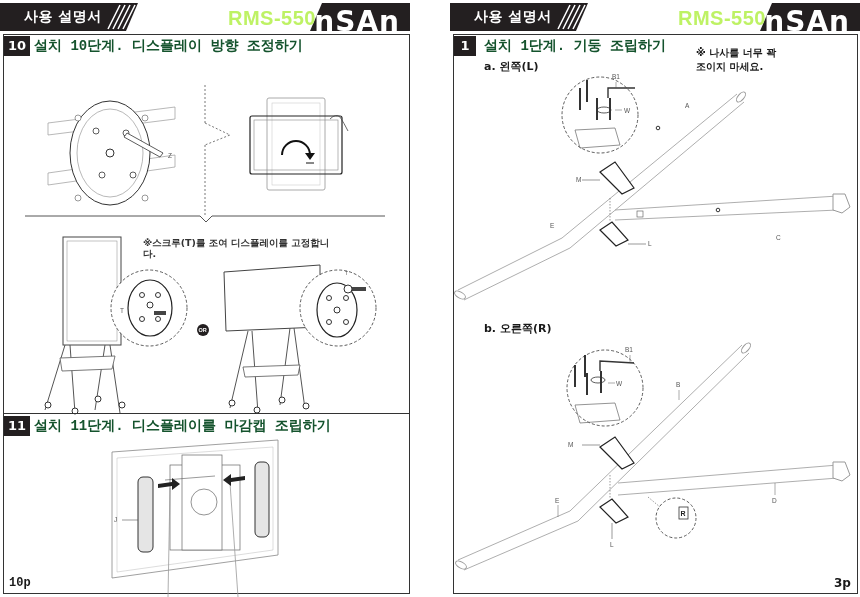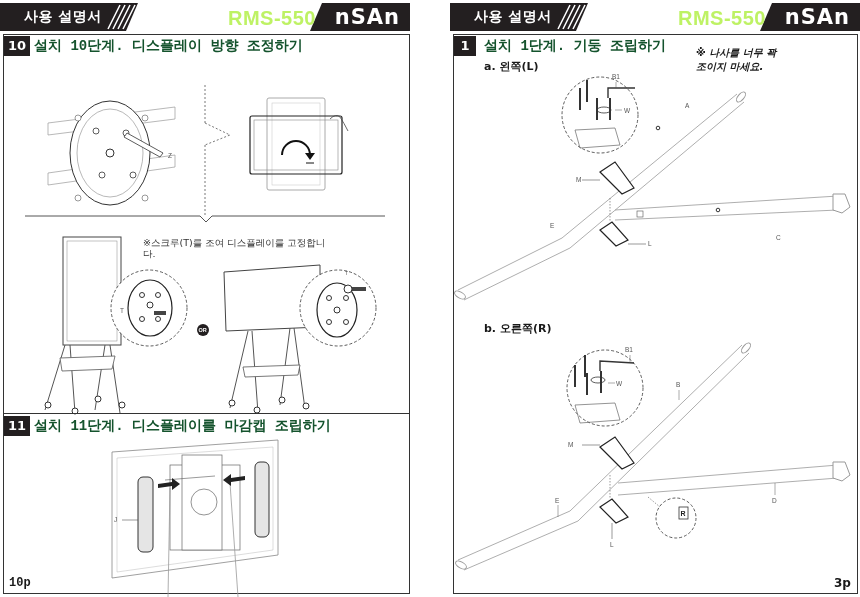--- a/index.html
+++ b/index.html
@@ -10,32 +10,32 @@
   .page.left { left: 0; }
   .page.right { left: 450px; }
 
   .header { position: absolute; top: 3px; left: 0; width: 410px; height: 28px; background: #231f20; }
   .header .manual { position: absolute; left: 24px; top: 5px; color: #fff; font-size: 14px; font-weight: bold; letter-spacing: 0.5px; }
   .header .slashes { position: absolute; left: 98px; top: 0; height: 28px; width: 40px; }
   .header .model-box { position: absolute; left: 126px; top: 0; width: 196px; height: 28px; background: #fff;
      clip-path: polygon(12px 0, 100% 0, calc(100% - 12px) 100%, 0 100%); }
   .header .model { position: absolute; left: 126px; width: 196px; top: 4px; text-align: center; color: #bef264;
      font-size: 20px; font-weight: bold; font-family: "Liberation Sans", sans-serif; letter-spacing: 0.5px; margin-left: 48px; }
-  .header .logo { position: absolute; right: 10px; top: 2px; color: #fff; font-size: 21px; font-weight: bold;
+  .header .logo { position: absolute; right: 10px; top: 2px; color: #fff; font-size: 28px; font-weight: bold;
      font-family: "DejaVu Sans", sans-serif; letter-spacing: 1px; }
 
   .frame { position: absolute; border: 1.5px solid #333; background: #fff; }
   .step-head { position: absolute; left: 0; height: 22px; width: 100%; }
   .step-num { position: absolute; left: 0; top: 0; height: 20px; min-width: 22px; padding: 0 4px; background: #231f20; color: #fff;
      font-size: 13px; font-weight: bold; line-height: 20px; text-align: center; }
   .step-title { position: absolute; left: 34px; top: 1px; font-size: 14px; font-weight: bold; color: #14532d; font-family: Liberation Mono, monospace; }
 
   .note { position: absolute; font-size: 9px; color: #333; line-height: 11px; }
   .sub { position: absolute; font-size: 11px; font-weight: bold; color: #1a1a1a; }
-  .warn { position: absolute; font-size: 10px; font-weight: bold; color: #1a1a1a; font-style: italic; }
+  .warn { position: absolute; font-size: 10px; font-weight: bold; color: #1a1a1a; }
   .pagenum { position: absolute; font-size: 12px; font-weight: bold; color: #1a1a1a; }
 
   svg.illus { position: absolute; overflow: visible; }
   .lbl { font-family: "Liberation Sans", sans-serif; font-size: 6.5px; fill: #555; }
   .or-text { font-family: "Liberation Sans", sans-serif; font-size: 5.5px; fill: #fff; font-weight: bold; }
 </style>
 </head>
 <body>
 
 <div class="page left">
@@ -90,21 +90,21 @@
     <path d="M282 70 A14 14 0 0 1 310 70" fill="none" stroke="#111" stroke-width="2"></path>
     <polygon points="305,68 315,68 310,75" fill="#111"></polygon>
     <line x1="306" y1="78" x2="314" y2="78" stroke="#111" stroke-width="1"></line>
     <path d="M330 34 q6 -6 10 -2 q4 6 8 14" fill="none" stroke="#444" stroke-width="0.8"></path>
 
     <line x1="25" y1="131" x2="200" y2="131" stroke="#555" stroke-width="1"></line>
     <line x1="212" y1="131" x2="385" y2="131" stroke="#555" stroke-width="1"></line>
     <polyline points="200,131 206,137 212,131" fill="none" stroke="#555" stroke-width="1"></polyline>
   </svg>
 
-  <div class="note" style="left:143px; top:237px; font-size:9.5px;">※스크루(T)를 조여 디스플레이를 고정합니다.</div>
+  <div class="note" style="left:143px; top:237px; font-size:9.5px;font-weight:bold;">※스크루(T)를 조여 디스플레이를 고정합니다.</div>
 
   <svg class="illus" style="left:0; top:225px;" width="410" height="190" viewBox="0 0 410 190">
 
     <rect x="63" y="12" width="58" height="108" fill="#fff" stroke="#444" stroke-width="1"></rect>
     <rect x="67" y="16" width="50" height="100" fill="none" stroke="#888" stroke-width="0.5"></rect>
     <line x1="65" y1="120" x2="45" y2="185" stroke="#555" stroke-width="1"></line>
     <line x1="70" y1="120" x2="75" y2="188" stroke="#555" stroke-width="1"></line>
     <line x1="105" y1="120" x2="95" y2="185" stroke="#555" stroke-width="1"></line>
     <line x1="110" y1="120" x2="120" y2="188" stroke="#555" stroke-width="1"></line>
     <path d="M60 133 L115 131 L112 144 L62 146 Z" fill="#fff" stroke="#555" stroke-width="0.8"></path>

